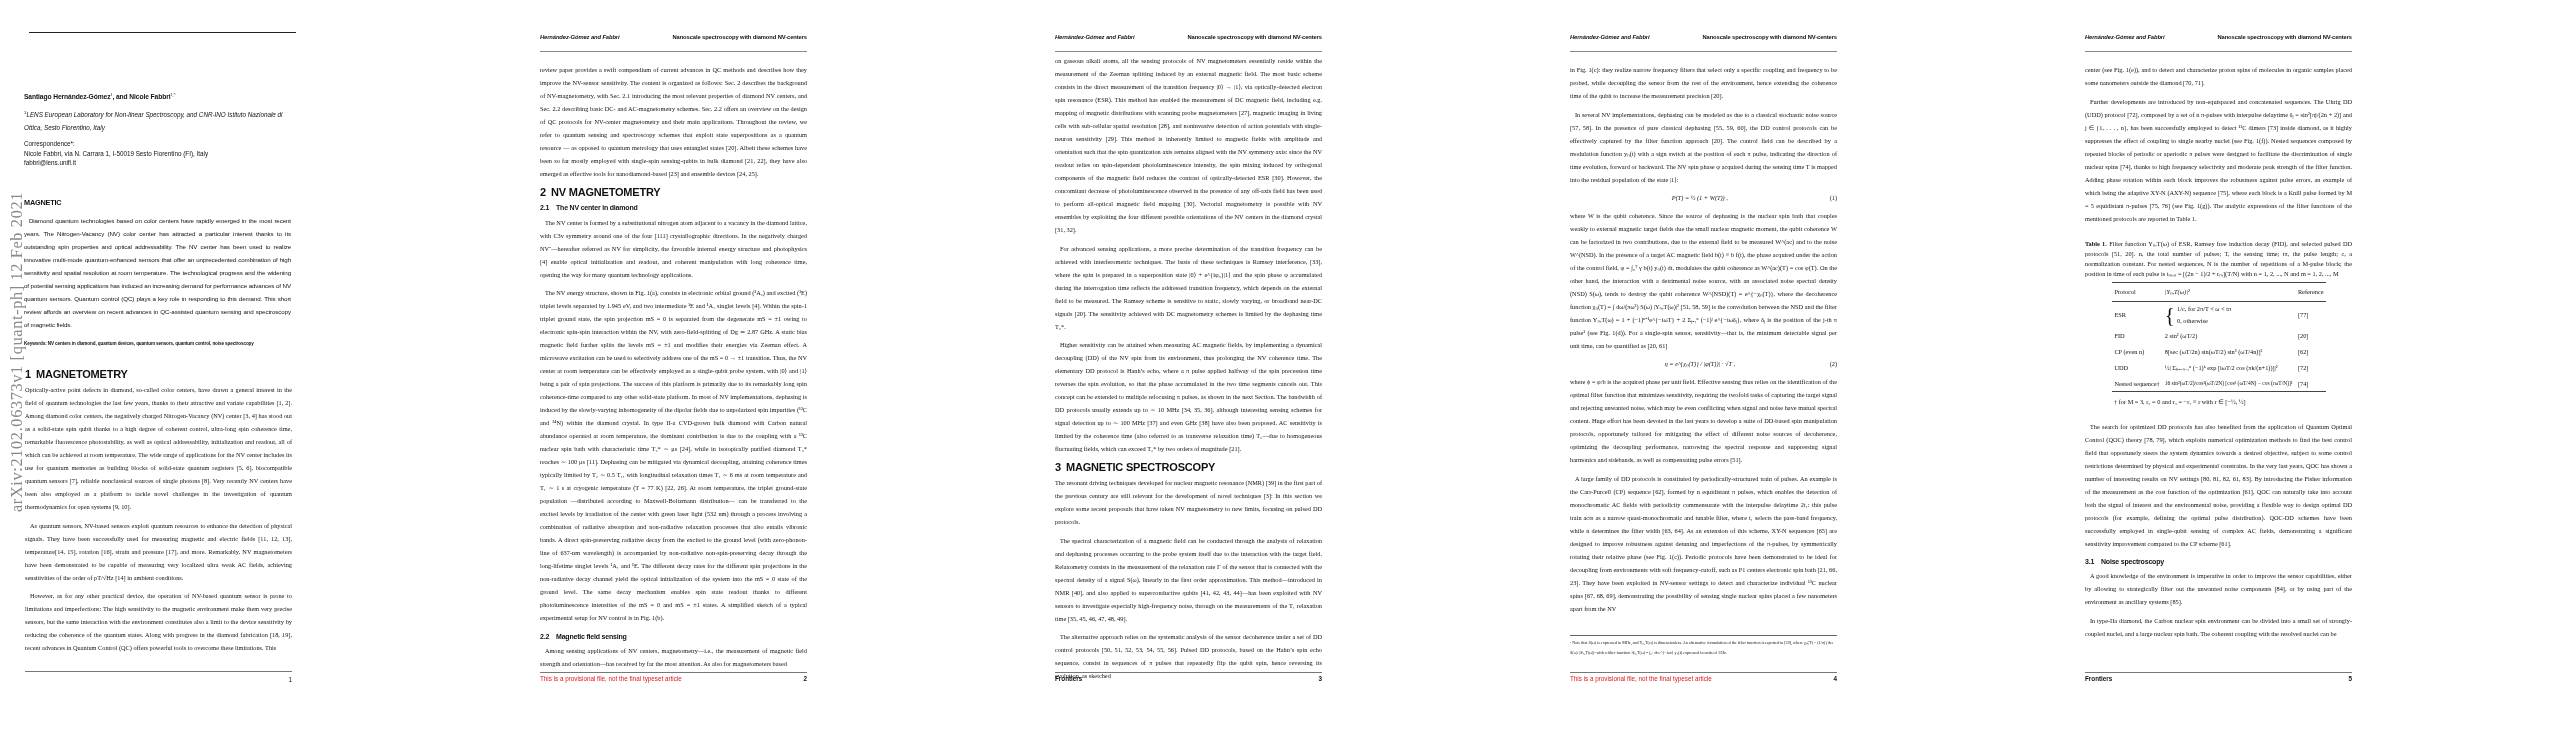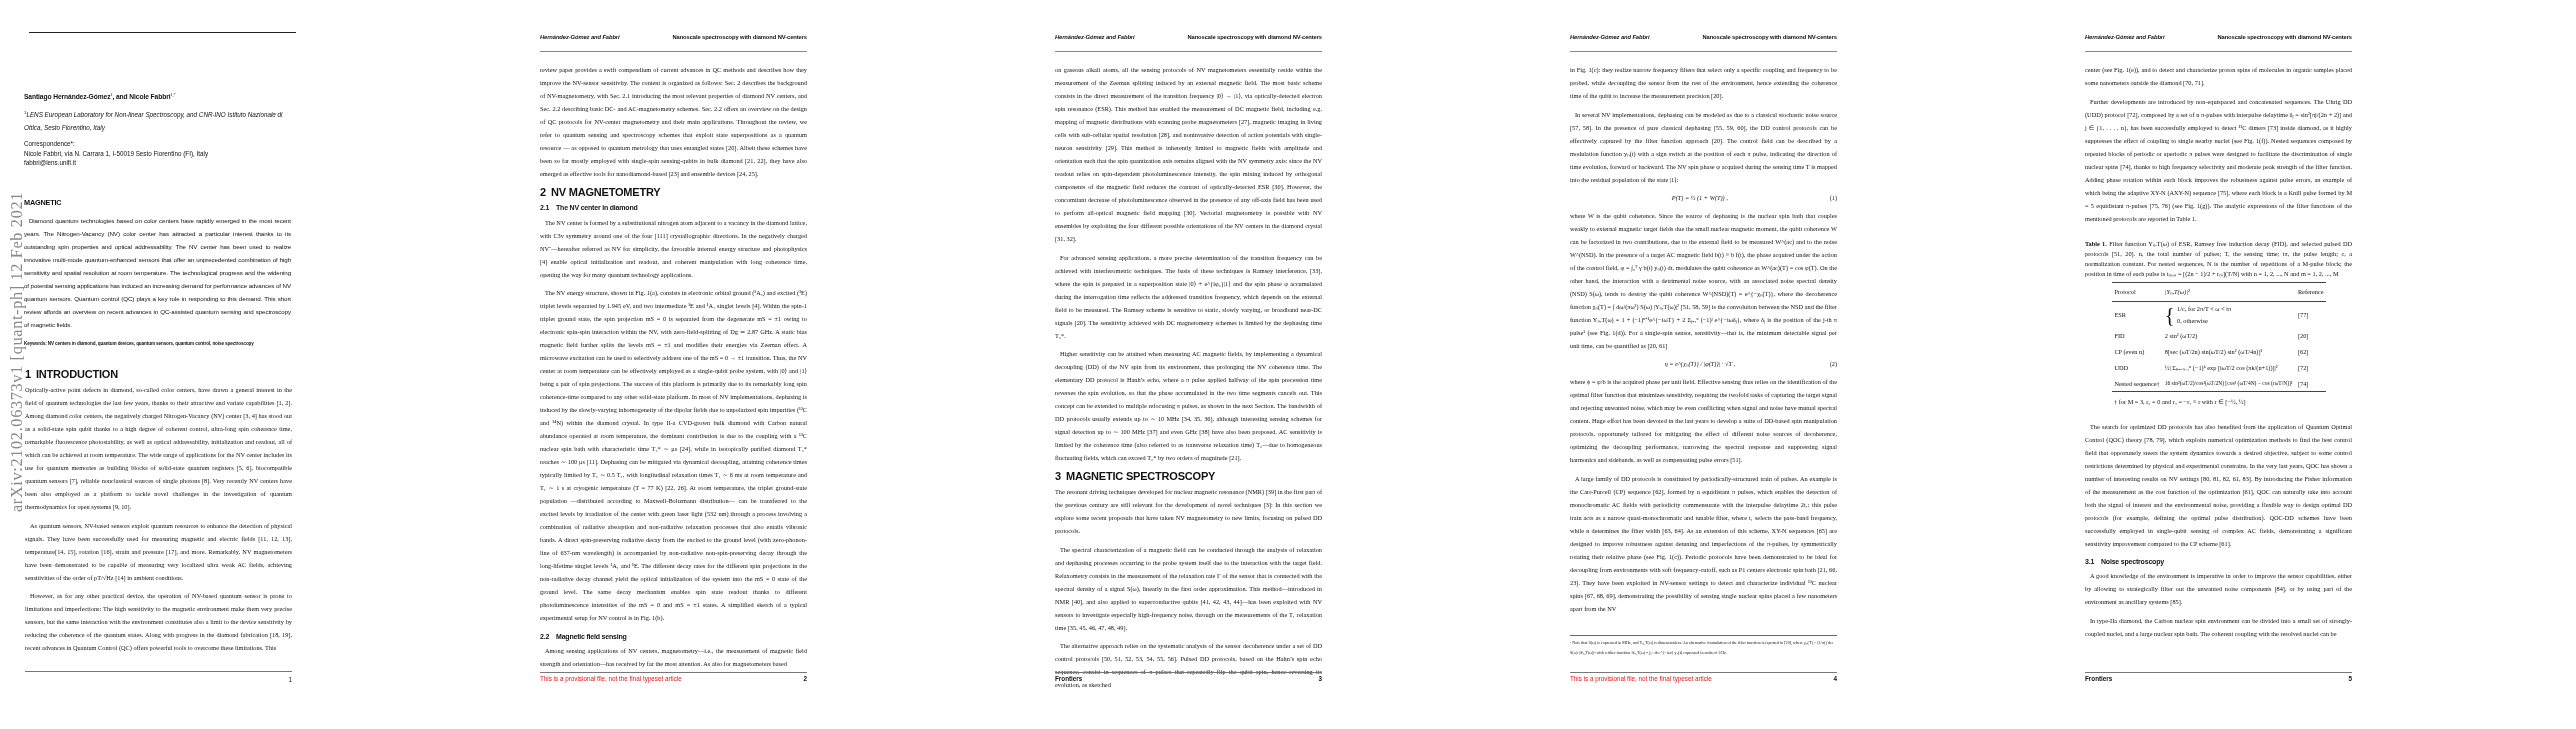--- a/index.html
+++ b/index.html
@@ -77,21 +77,21 @@
     <div class="corr">
       <div>Correspondence*:</div>
       <div>Nicole Fabbri, via N. Carrara 1, I-50019 Sesto Fiorentino (FI), Italy</div>
       <div>fabbri@lens.unifi.it</div>
     </div>
     <div class="abs-head">MAGNETIC</div>
     <div class="abs-text">Diamond quantum technologies based on color centers have rapidly emerged in the most recent years. The Nitrogen-Vacancy (NV) color center has attracted a particular interest thanks to its outstanding spin properties and optical addressability. The NV center has been used to realize innovative multi-mode quantum-enhanced sensors that offer an unprecedented combination of high sensitivity and spatial resolution at room temperature. The technological progress and the widening of potential sensing applications has induced an increasing demand for performance advances of NV quantum sensors. Quantum control (QC) plays a key role in responding to this demand. This short review affords an overview on recent advances in QC-assisted quantum sensing and spectroscopy of magnetic fields.</div>
     <div class="keywords">Keywords: NV centers in diamond, quantum devices, quantum sensors, quantum control, noise spectroscopy</div>
 
     <div class="body" style="top:362px;">
-      <h2 class="sec"><span class="secnum">1</span><span>INTRODUCTION</span></h2>
+      <h2 class="sec"><span class="secnum">1</span><span>MAGNETOMETRY</span></h2>
       <p class="noindent">Optically-active point defects in diamond, so-called color centers, have drawn a general interest in the field of quantum technologies the last few years, thanks to their attractive and variate capabilities [1, 2]. Among diamond color centers, the negatively charged Nitrogen-Vacancy (NV) center [3, 4] has stood out as a solid-state spin qubit thanks to a high degree of coherent control, ultra-long spin coherence time, remarkable fluorescence photostability, as well as optical addressability, initialization and readout, all of which can be achieved at room temperature. The wide range of applications for the NV center includes its use for quantum memories as building blocks of solid-state quantum registers [5, 6], biocompatible quantum sensors [7], reliable nonclassical sources of single photons [8]. Very recently NV centers have been also employed as a platform to tackle novel challenges in the investigation of quantum thermodynamics for open systems [9, 10].</p>
       <p>As quantum sensors, NV-based sensors exploit quantum resources to enhance the detection of physical signals. They have been successfully used for measuring magnetic and electric fields [11, 12, 13], temperature[14, 15], rotation [16], strain and pressure [17], and more. Remarkably, NV magnetometers have been demonstrated to be capable of measuring very localized ultra weak AC fields, achieving sensitivities of the order of pT/√Hz [14] in ambient conditions.</p>
       <p>However, as for any other practical device, the operation of NV-based quantum sensor is prone to limitations and imperfections: The high sensitivity to the magnetic environment make them very precise sensors, but the same interaction with the environment constitutes also a limit to the device sensitivity by reducing the coherence of the quantum states. Along with progress in the diamond fabrication [18, 19], recent advances in Quantum Control (QC) offers powerful tools to overcome these limitations. This</p>
     </div>
     <div class="foot-rule" style="top:671px;"></div>
     <div class="foot" style="top:676px;">
       <span></span>
       <span class="pnum" style="font-weight:normal">1</span>
     </div>
   </div>
@@ -117,21 +117,21 @@
       <span class="pnum">2</span>
     </div>
   </div>
 
   <div class="page">
     <div class="rh">
       <span class="authors">Hernández-Gómez and Fabbri</span>
       <span>Nanoscale spectroscopy with diamond NV-centers</span>
     </div>
     <div class="rh-rule"></div>
-    <div class="body" style="top:63px;">
+    <div class="body" style="top:54px;">
       <p class="noindent">on gaseous alkali atoms, all the sensing protocols of NV magnetometers essentially reside within the measurement of the Zeeman splitting induced by an external magnetic field. The most basic scheme consists in the direct measurement of the transition frequency |0⟩ → |1⟩, via optically-detected electron spin resonance (ESR). This method has enabled the measurement of DC magnetic field, including e.g. mapping of magnetic distributions with scanning probe magnetometers [27], magnetic imaging in living cells with sub-cellular spatial resolution [28], and noninvasive detection of action potentials with single-neuron sensitivity [29]. This method is inherently limited to magnetic fields with amplitude and orientation such that the spin quantization axis remains aligned with the NV symmetry axis: since the NV readout relies on spin-dependent photoluminescence intensity, the spin mixing induced by orthogonal components of the magnetic field reduces the contrast of optically-detected ESR [30]. However, the concomitant decrease of photoluminescence observed in the presence of any off-axis field has been used to perform all-optical magnetic field mapping [30]. Vectorial magnetometry is possible with NV ensembles by exploiting the four different possible orientations of the NV centers in the diamond crystal [31, 32].</p>
       <p>For advanced sensing applications, a more precise determination of the transition frequency can be achieved with interferometric techniques. The basis of these techniques is Ramsey interference, [33], where the spin is prepared in a superposition state |0⟩ + e^{iφ₀}|1⟩ and the spin phase φ accumulated during the interrogation time reflects the addressed transition frequency, which depends on the external field to be measured. The Ramsey scheme is sensitive to static, slowly varying, or broadband near-DC signals [20]. The sensitivity achieved with DC magnetometry schemes is limited by the dephasing time T₂*.</p>
       <p>Higher sensitivity can be attained when measuring AC magnetic fields, by implementing a dynamical decoupling (DD) of the NV spin from its environment, thus prolonging the NV coherence time. The elementary DD protocol is Hanh’s echo, where a π pulse applied halfway of the spin precession time reverses the spin evolution, so that the phase accumulated in the two time segments cancels out. This concept can be extended to multiple refocusing π pulses, as shown in the next Section. The bandwidth of DD protocols usually extends up to ∼ 10 MHz [34, 35, 36], although interesting sensing schemes for signal detection up to ∼ 100 MHz [37] and even GHz [38] have also been proposed. AC sensitivity is limited by the coherence time (also referred to as transverse relaxation time) T₂—due to homogeneous fluctuating fields, which can exceed T₂* by two orders of magnitude [21].</p>
       <h2 class="sec"><span class="secnum">3</span><span>MAGNETIC SPECTROSCOPY</span></h2>
       <p class="noindent">The resonant driving techniques developed for nuclear magnetic resonance (NMR) [39] in the first part of the previous century are still relevant for the development of novel techniques [3]: In this section we explore some recent proposals that have taken NV magnetometry to new limits, focusing on pulsed DD protocols.</p>
       <p>The spectral characterization of a magnetic field can be conducted through the analysis of relaxation and dephasing processes occurring to the probe system itself due to the interaction with the target field. Relaxometry consists in the measurement of the relaxation rate Γ of the sensor that is connected with the spectral density of a signal S(ω), linearly in the first order approximation. This method—introduced in NMR [40], and also applied to superconductive qubits [41, 42, 43, 44]—has been exploited with NV sensors to investigate especially high-frequency noise, through on the measurements of the T₁ relaxation time [35, 45, 46, 47, 48, 49].</p>
       <p>The alternative approach relies on the systematic analysis of the sensor decoherence under a set of DD control protocols [50, 51, 52, 53, 54, 55, 56]. Pulsed DD protocols, based on the Hahn’s spin echo sequence, consist in sequences of π pulses that repeatedly flip the qubit spin, hence reversing its evolution, as sketched</p>
     </div>
     <div class="foot-rule" style="top:672px;"></div>
     <div class="foot" style="top:675px;">

